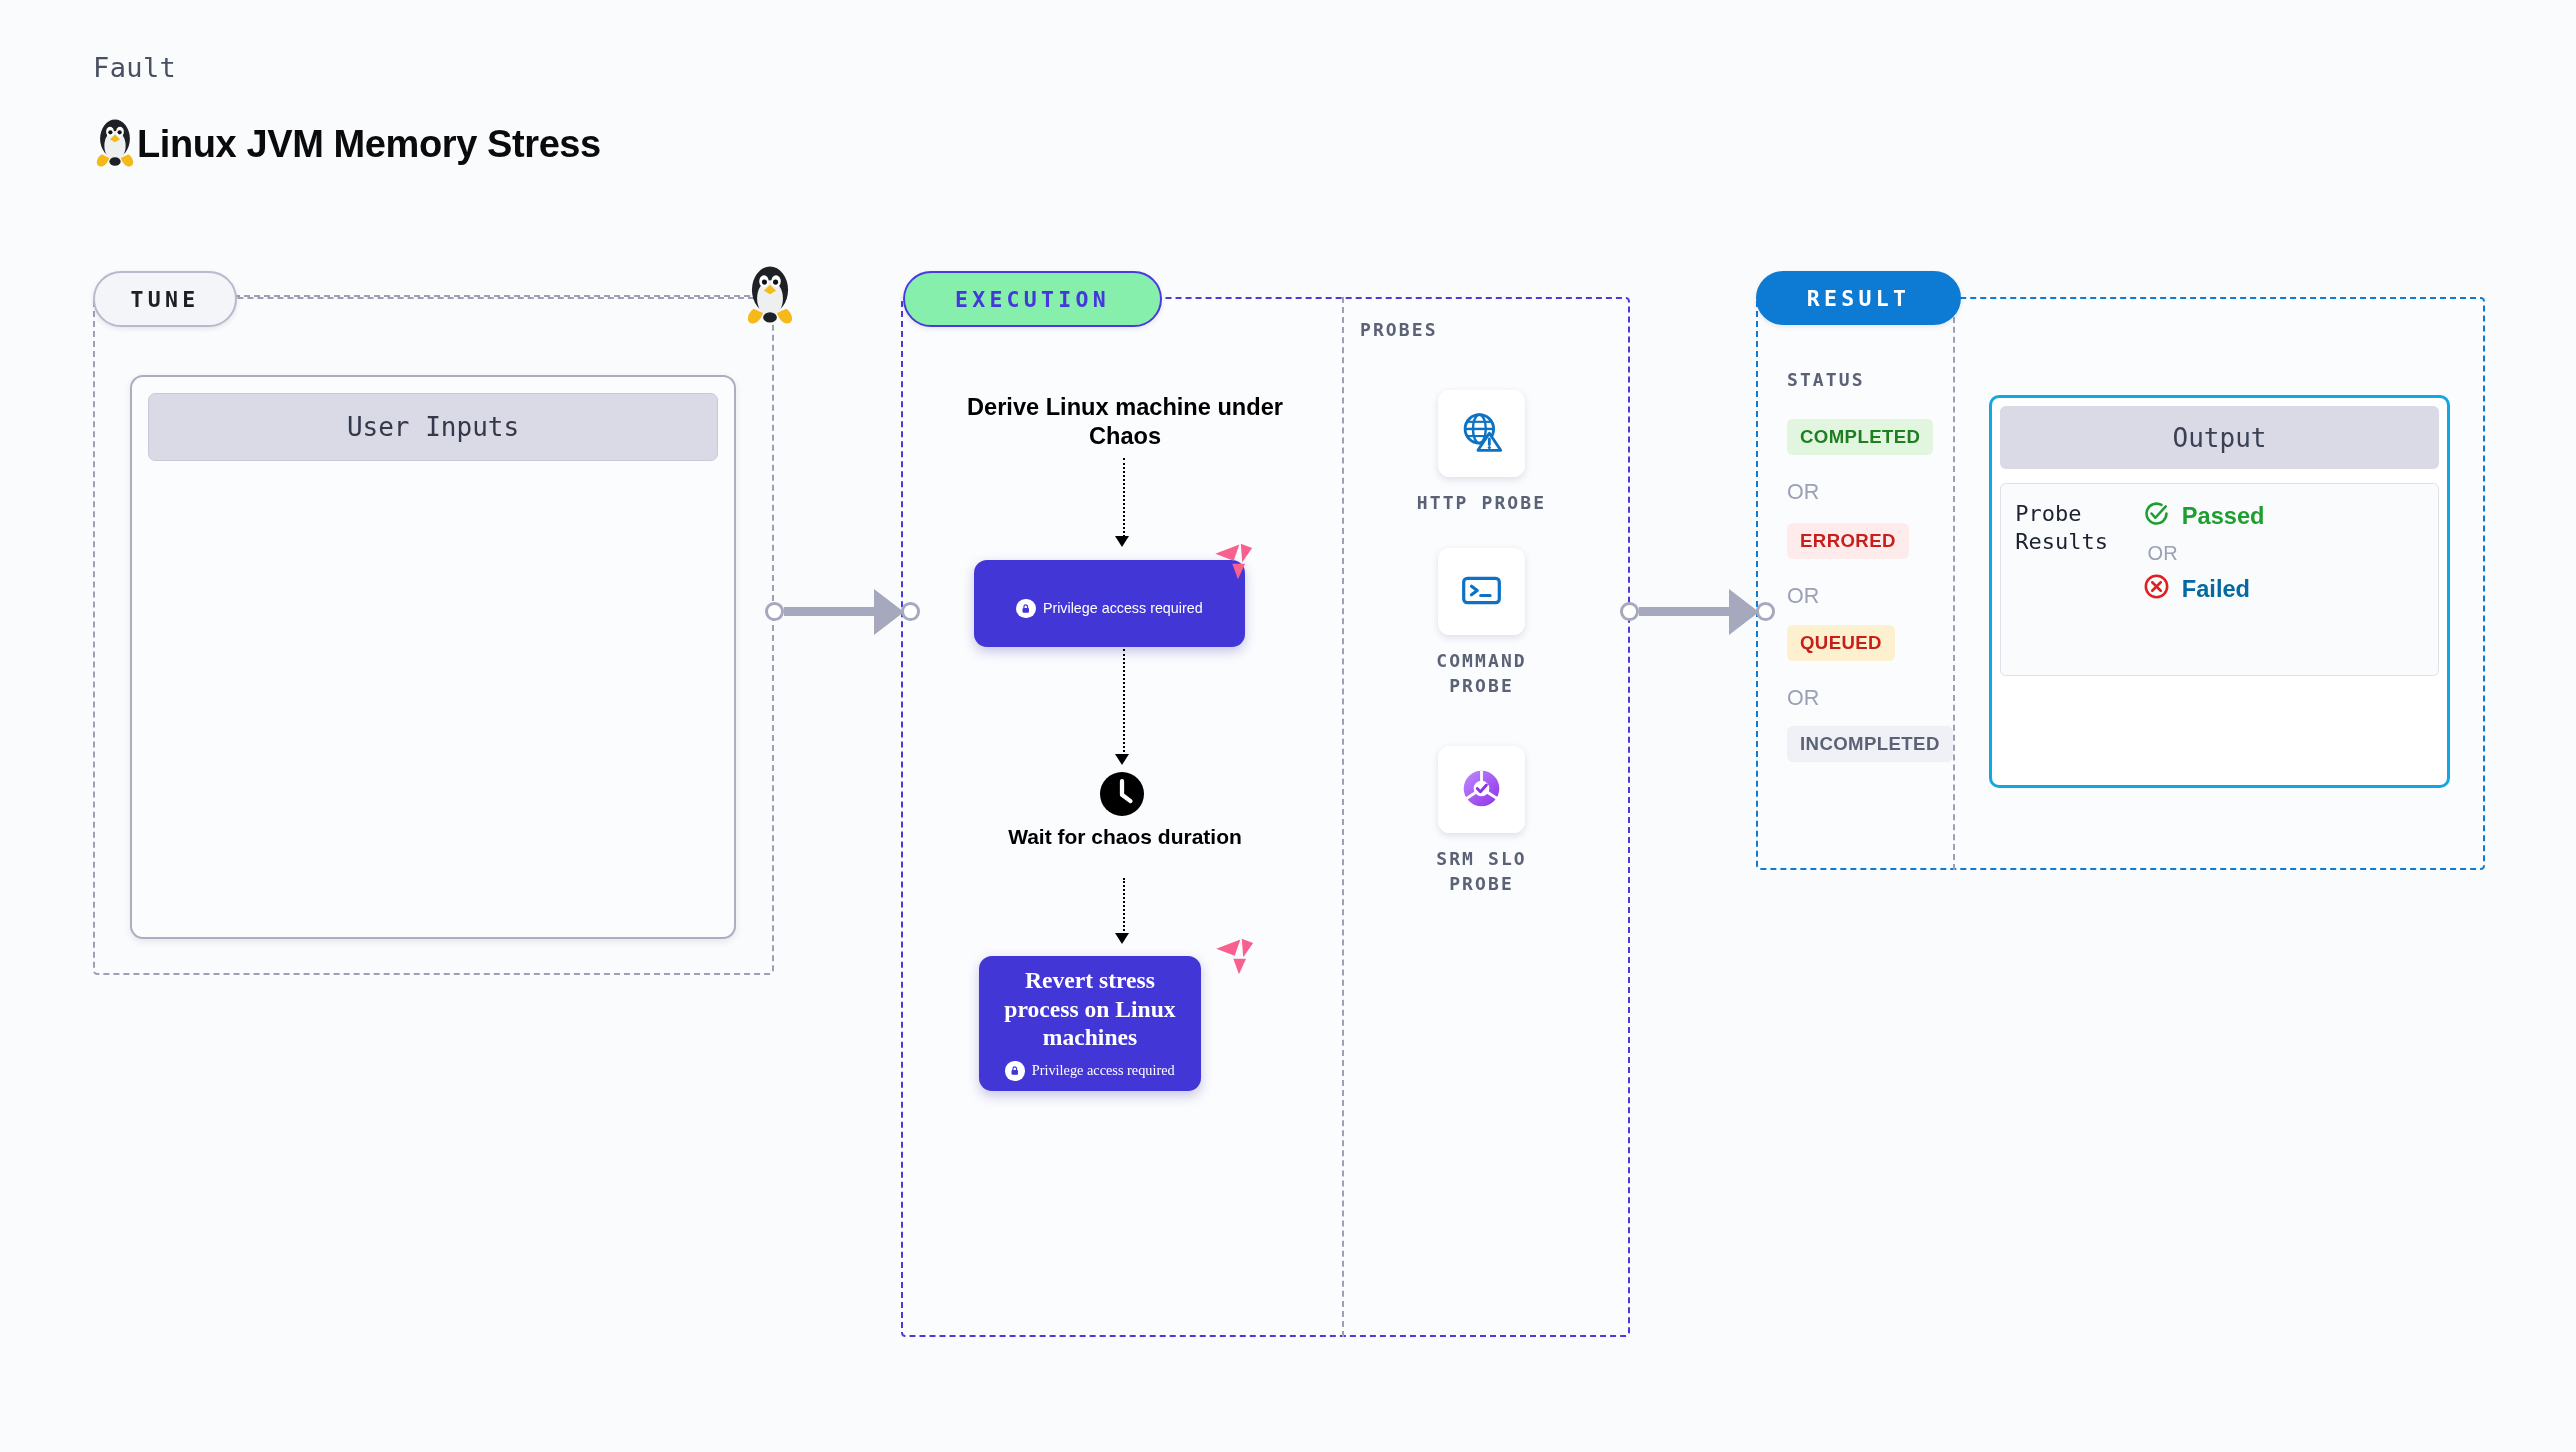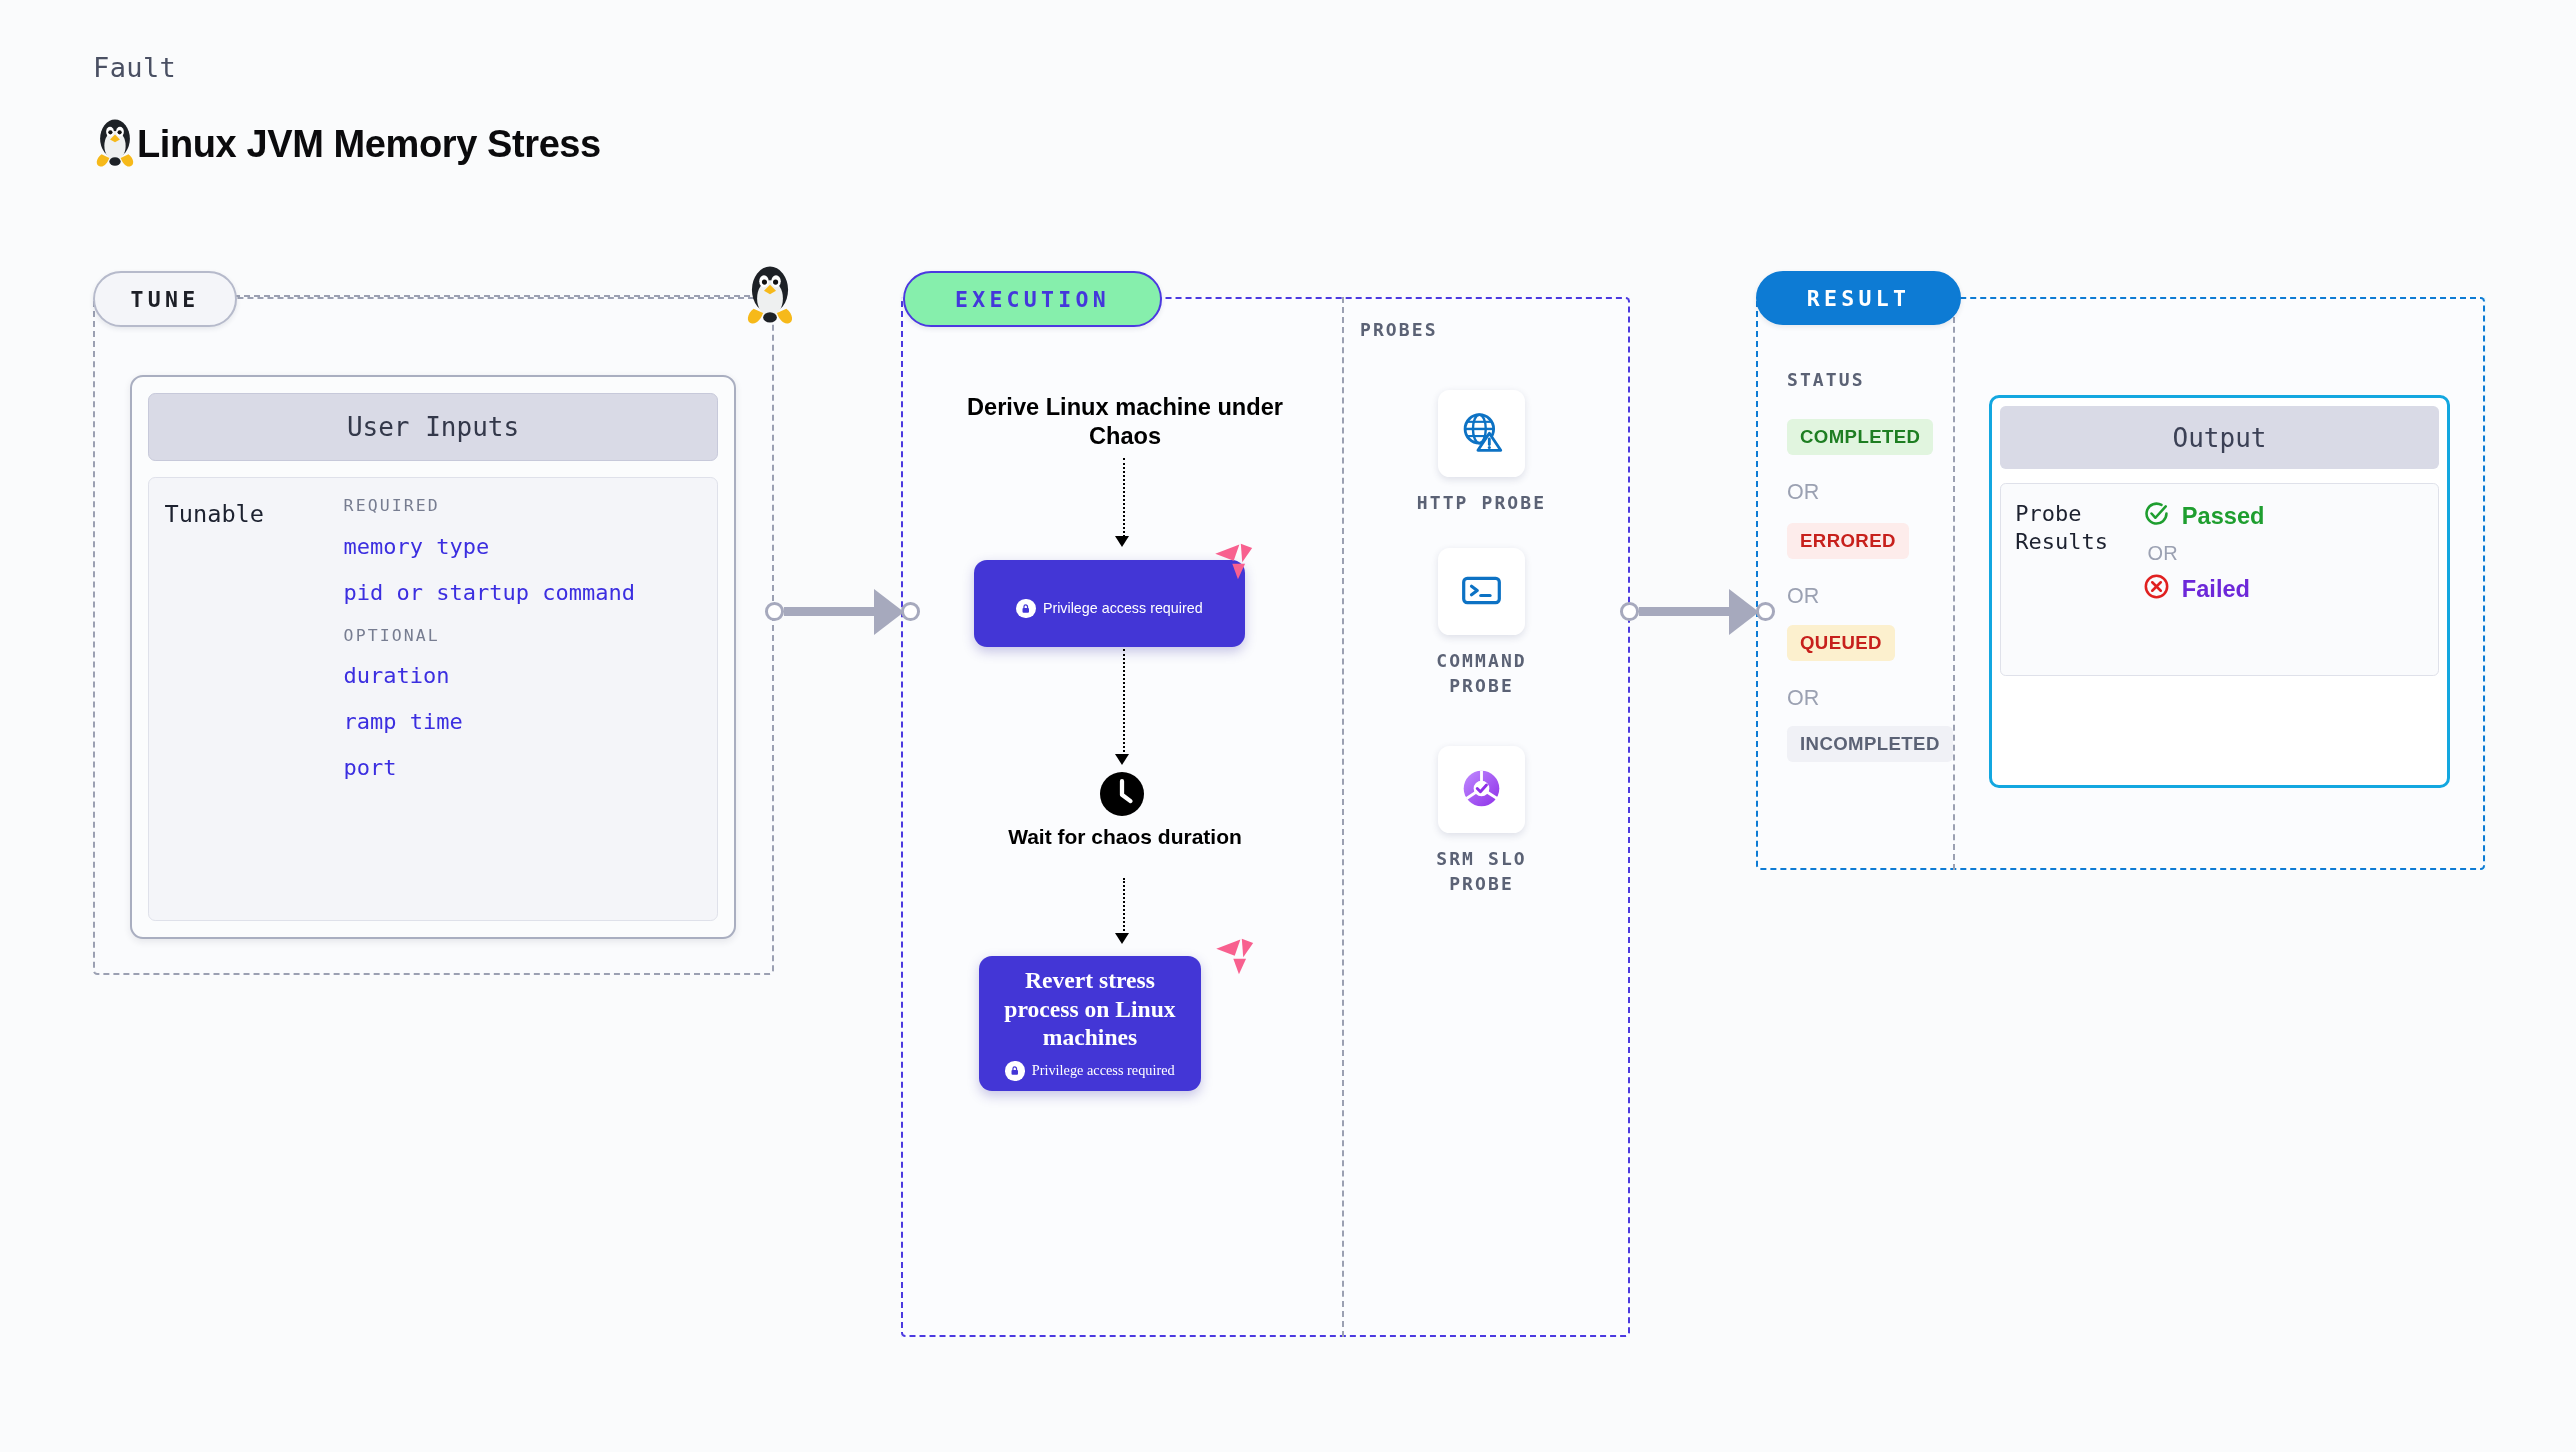--- a/index.html
+++ b/index.html
@@ -407,21 +407,21 @@
   }
   .probe-result-line {
     display: flex;
     align-items: center;
     gap: 11.5px;
     font-family: "Liberation Sans", sans-serif;
     font-size: 23.6px;
     font-weight: 700;
   }
   #pr-passed { color: #1e9e2f; }
-  #pr-failed { color: #6d28d9; margin-top: 8.6px; }
+  #pr-failed { color: #0369a1; margin-top: 8.6px; }
   #pr-or {
     font-family: "Liberation Sans", sans-serif;
     font-size: 20px;
     color: #9ba1b2;
     font-weight: 400;
     margin: 8.6px 0 0 4.3px;
   }
 
   
   .connector { position: absolute; height: 43px; display: flex; align-items: center; z-index: 13; }
@@ -479,32 +479,20 @@
     <circle cx="37.5" cy="21" r="3" fill="#111"></circle>
     <path d="M31 24 L24 31 L31 35 L38 31 Z" fill="#f6b91a"></path>
     <path d="M12 52 C4 58 3 68 10 69 C16 70 21 63 23 57 Z" fill="#f6b91a"></path>
     <path d="M50 52 C58 58 59 68 52 69 C46 70 41 63 39 57 Z" fill="#f6b91a"></path>
     <ellipse cx="31" cy="62" rx="8" ry="6" fill="#1d2126"></ellipse>
   </svg>
 </div>
 
 <div id="user-inputs-card">
   <div id="user-inputs-header">User Inputs</div>
-  <div id="tunable-panel">
-    <div id="tunable-label">Tunable</div>
-    <div id="tunable-list">
-      <div class="tunable-group-title">REQUIRED</div>
-      <div class="tunable-item">memory type</div>
-      <div class="tunable-item">pid or startup command</div>
-      <div class="tunable-group-title second">OPTIONAL</div>
-      <div class="tunable-item">duration</div>
-      <div class="tunable-item">ramp time</div>
-      <div class="tunable-item">port</div>
-    </div>
-  </div>
 </div>
 
 <div id="connector-1" class="connector">
   <span class="conn-dot"></span>
   <span class="conn-line"></span>
   <span class="conn-head"></span>
   <span class="conn-dot"></span>
 </div>
 
 <div id="exec-fill"></div>

